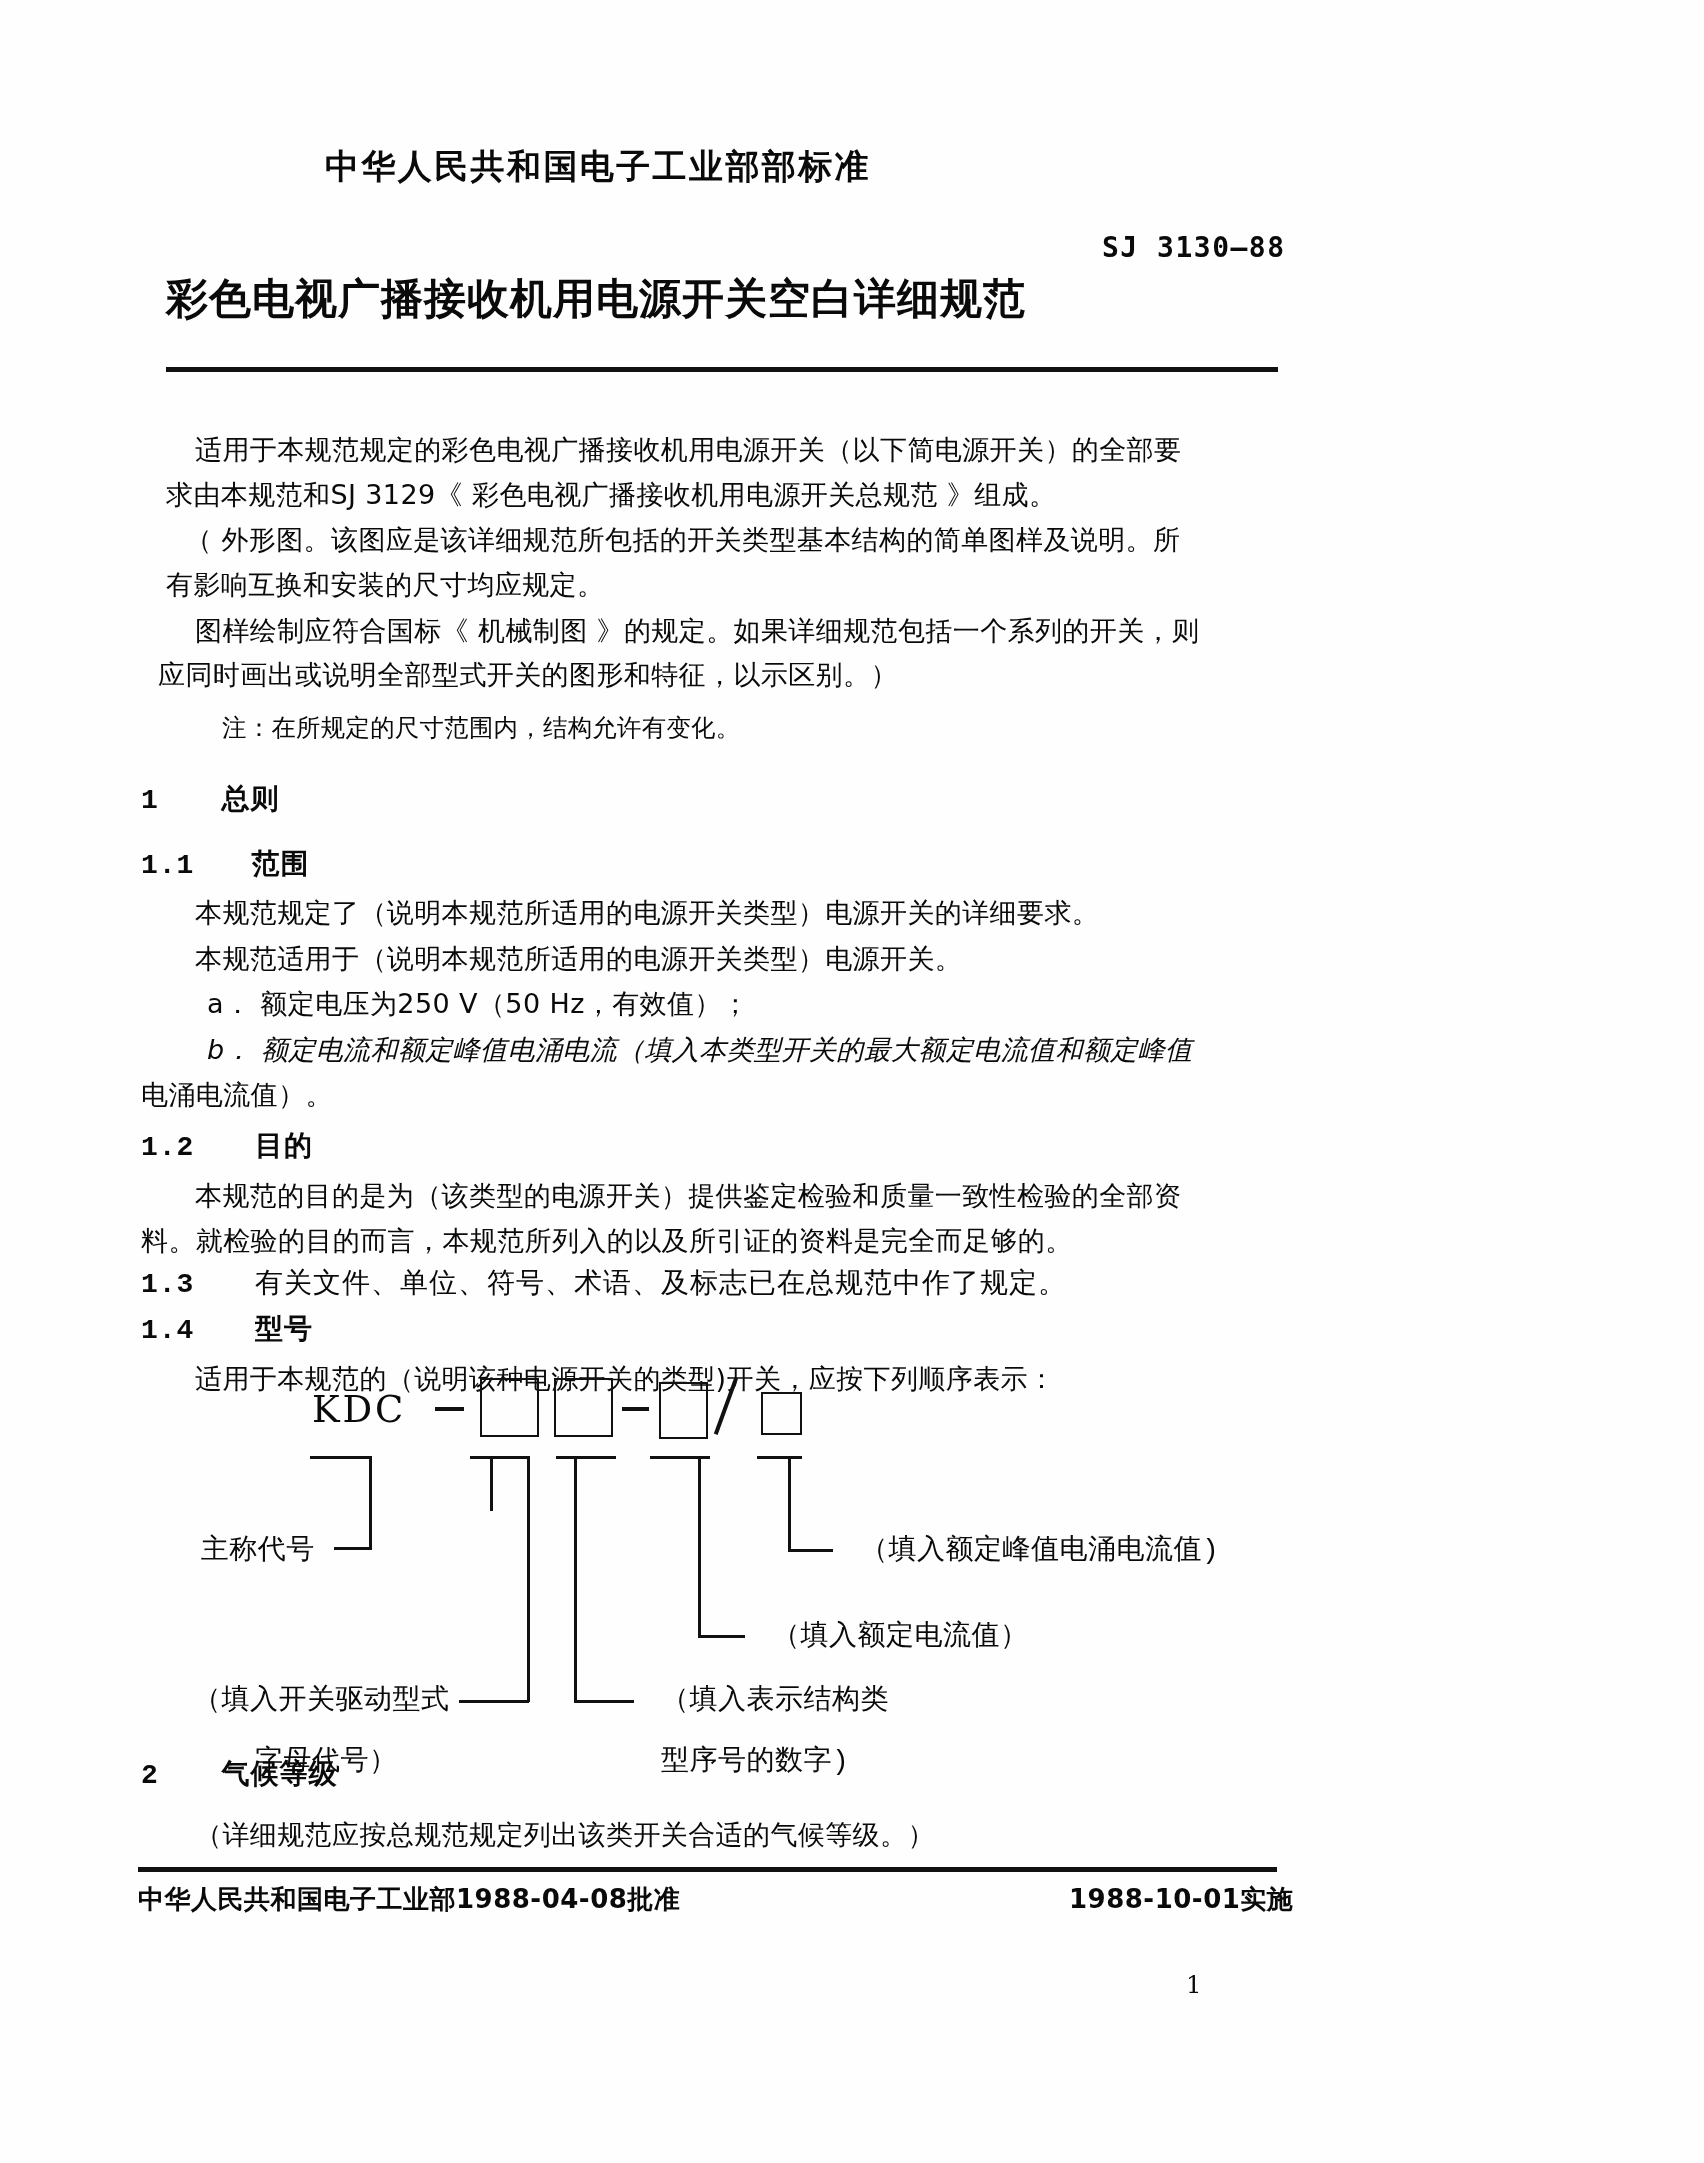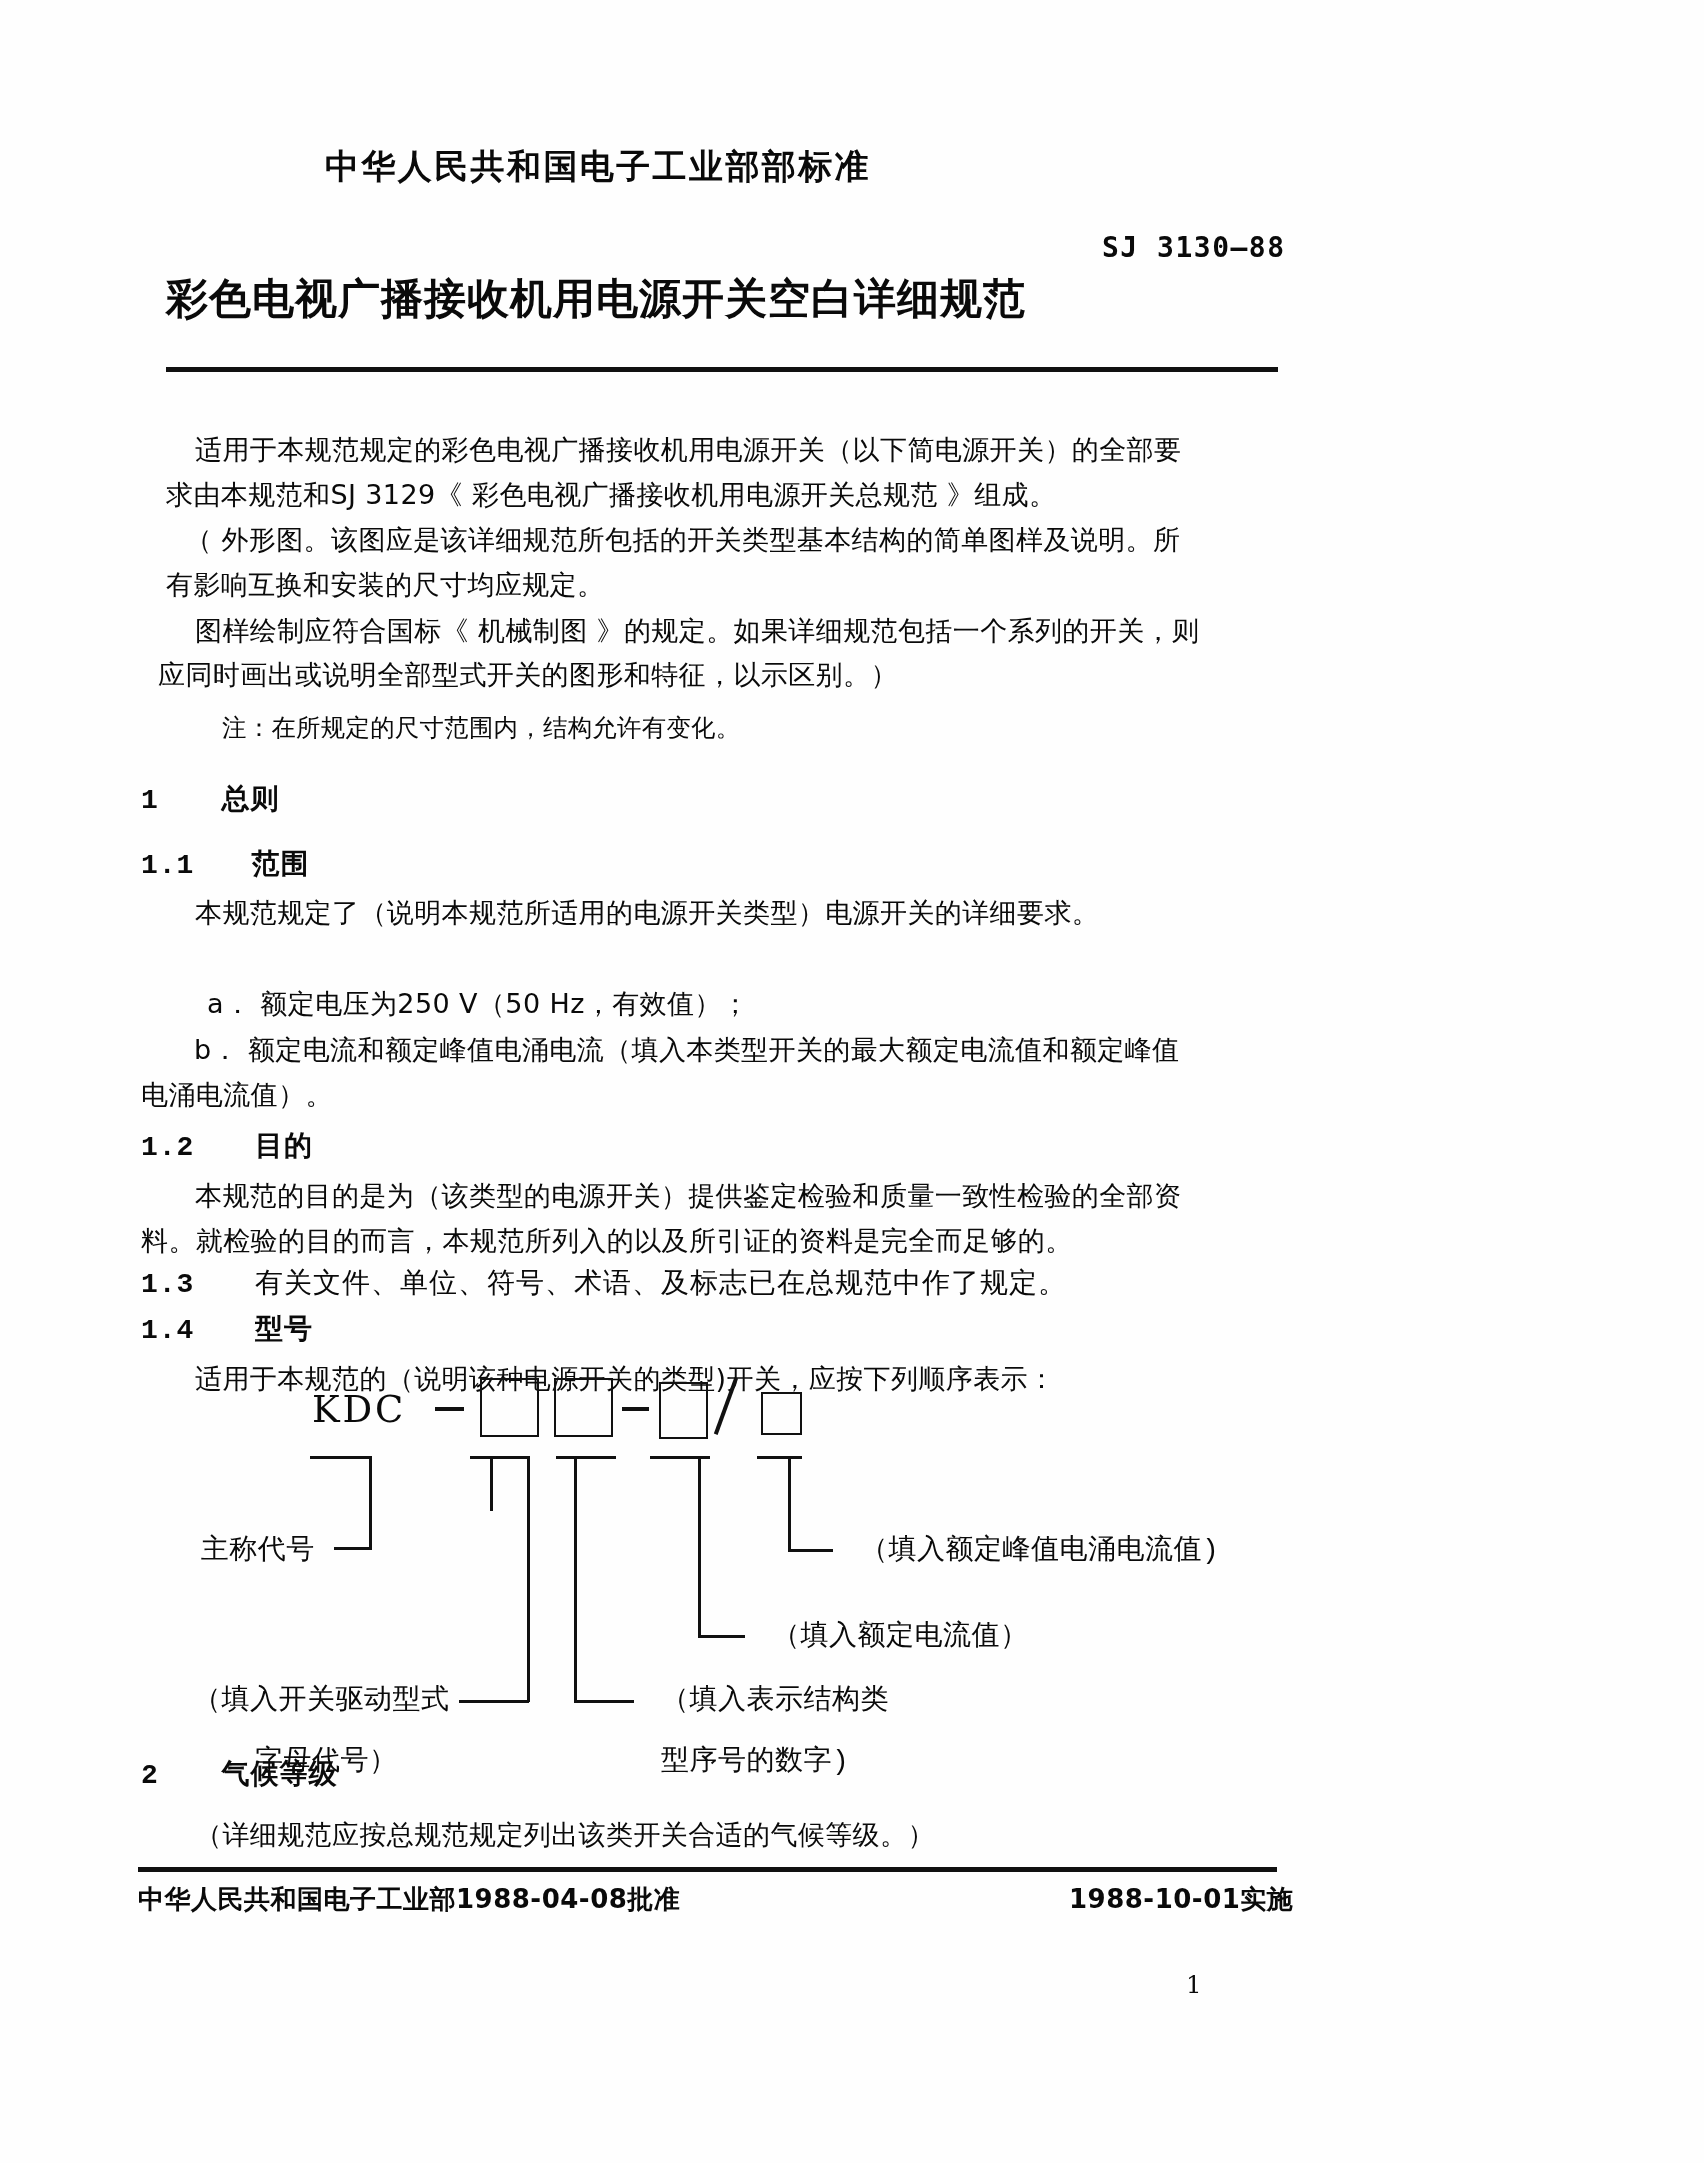--- a/index.html
+++ b/index.html
@@ -210,22 +210,23 @@
       <span style="display:inline-block;width:27px"></span>
       <span>总则</span>
     </div>
 
     <div class="heading" style="left:141px; top:845px;">
       <span>1.1</span>
       <span style="display:inline-block;width:21.5px"></span>
       <span>范围</span>
     </div>
     <div class="para" style="left:195px; top:890px;">本规范规定了（说明本规范所适用的电源开关类型）电源开关的详细要求。</div>
+    <div class="para" style="left:195px; top:936px;">本规范适用于（说明本规范所适用的电源开关类型）电源开关。</div>
     <div class="para" style="left:207px; top:981px;">a． 额定电压为250 V（50 Hz，有效值）；</div>
-    <div class="para" style="left:194px; top:1027px;">b． 额定电流和额定峰值电涌电流（填入本类型开关的最大额定电流值和额定峰值</div>
+    <div class="para" style="left:207px; top:1027px;font-style:italic;">b． 额定电流和额定峰值电涌电流（填入本类型开关的最大额定电流值和额定峰值</div>
     <div class="para" style="left:141px; top:1072px;">电涌电流值）。</div>
 
     <div class="heading" style="left:141px; top:1127px;">
       <span>1.2</span>
       <span style="display:inline-block;width:25px"></span>
       <span>目的</span>
     </div>
     <div class="para" style="left:195px; top:1173px;">本规范的目的是为（该类型的电源开关）提供鉴定检验和质量一致性检验的全部资</div>
     <div class="para" style="left:141px; top:1218px;">料。就检验的目的而言，本规范所列入的以及所引证的资料是完全而足够的。</div>
 

